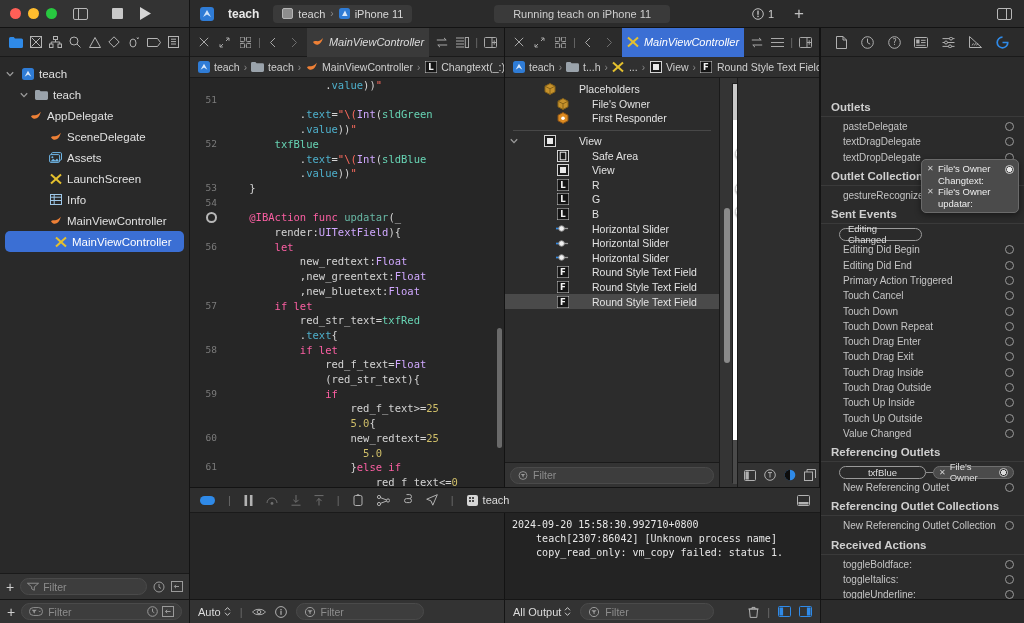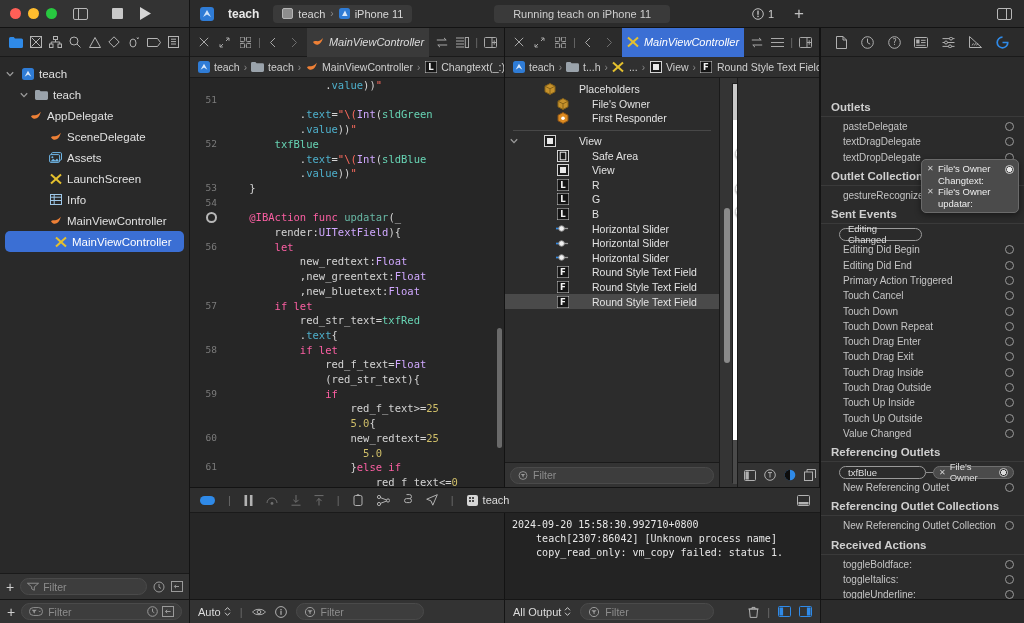--- a/index.html
+++ b/index.html
@@ -146,21 +146,21 @@
   .insp-tabs .it.active{ color:#3b8eea; }
   .insp-body{ flex:1; overflow:hidden; padding-top:3px;margin-top:36px; }
   .sec-h{ font-size:11.5px; font-weight:bold; color:#cfcfcf; padding:5px 10px 3px 10px;
           border-bottom:1px solid #3a3a3a; margin-bottom:2px; }
   .orow{ display:flex; align-items:center; height:15.3px; padding:0 10px 0 22px;
          font-size:10px; color:#c5c5c5; }
   .orow .olabel{ flex:1; white-space:nowrap; }
   .conn{ width:9px; height:9px; border-radius:50%; border:1px solid #9a9a9a; flex:0 0 9px;}
   .conn.filled{ border-color:#c8c8c8; background:radial-gradient(circle, #d8d8d8 0 2.5px, #2b2b2b 2.6px 100%);}
   .pill{ height:13px; border:1px solid #9a9a9a; border-radius:7px; display:flex; align-items:center;
-         padding:0 8px; font-size:9.5px; color:#dedede; }
+         padding:0 8px; font-size:9.5px; color:#dedede;justify-content:center; }
   .pillrow{ display:flex; align-items:center; padding:1px 10px 1px 18px; gap:0; height:16px;}
   .pill-left{ flex:1; }
   .popbox{ position:absolute; background:#4b4b4b; border:1px solid #6a6a6a; border-radius:5px;
            padding:3px 5px; font-size:9.5px; color:#ededed; line-height:11.5px; z-index:20;
            box-shadow:0 2px 6px rgba(0,0,0,.45);}
   .popline{ display:flex; align-items:flex-start; gap:4px; white-space:nowrap; }
   .popx{ color:#cfcfcf; font-size:8px; width:7px;}
   .popconn{ position:absolute; right:4px; top:5px; width:9px; height:9px; border-radius:50%;
             border:1px solid #d0d0d0; background:radial-gradient(circle,#e6e6e6 0 2.5px,#4b4b4b 2.6px 100%);}
 

